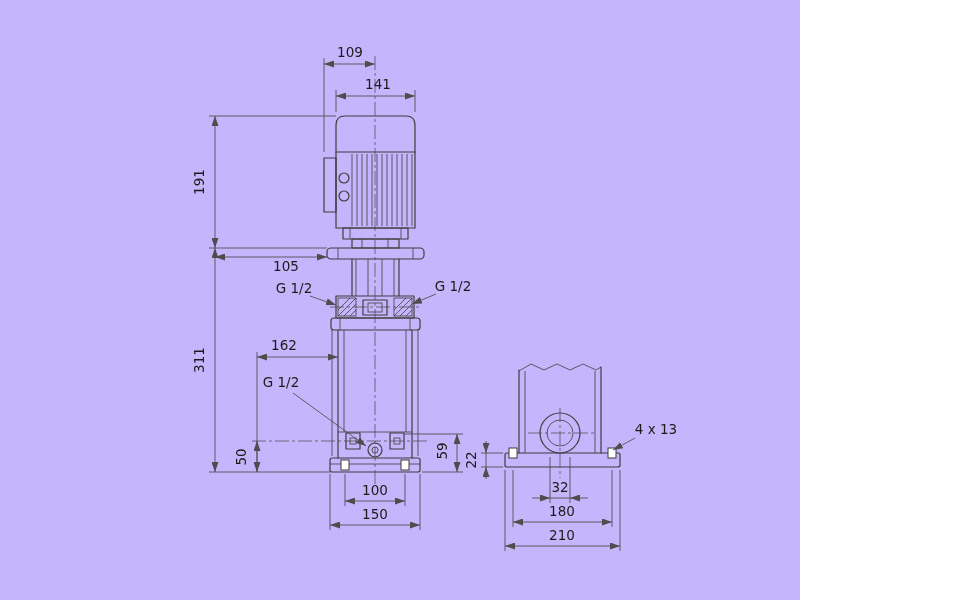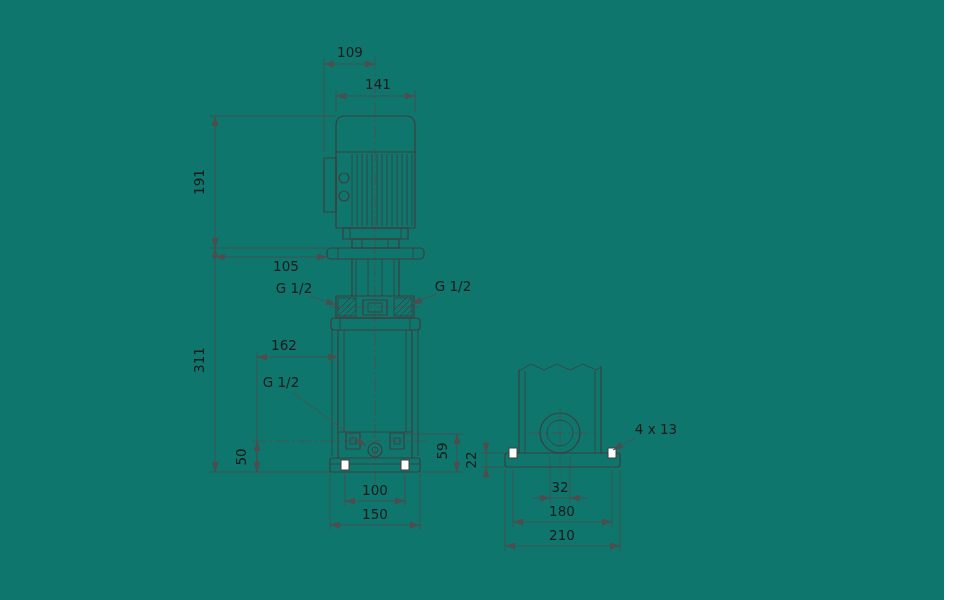--- a/index.html
+++ b/index.html
@@ -1,16 +1,16 @@
 <!DOCTYPE html>
 <html><head>
 <meta charset="utf-8">
 <style>
   html,body{margin:0;padding:0;background:#ffffff;}
-  #stage{position:relative;width:944px;height:600px;background:#0f766e;overflow:hidden;}
+  #stage{position:relative;width:800px;height:600px;background:#c4b5fd;overflow:hidden;}
   svg{display:block;}
   .o{fill:none;stroke:#3e3e3e;stroke-width:1.2;stroke-linejoin:round;stroke-linecap:round;}
   .t{fill:none;stroke:#3e3e3e;stroke-width:.8;}
   .d{fill:none;stroke:#4d4d4d;stroke-width:.85;}
   .cl{fill:none;stroke:#4d4d4d;stroke-width:.75;stroke-dasharray:14 3 3 3;}
   .slot{fill:#ffffff;stroke:#3e3e3e;stroke-width:1;}
   text{font-family:"DejaVu Sans","Liberation Sans",sans-serif;font-size:13.5px;fill:#1b1b1b;stroke:none;}
 </style>
 </head>
 <body>

